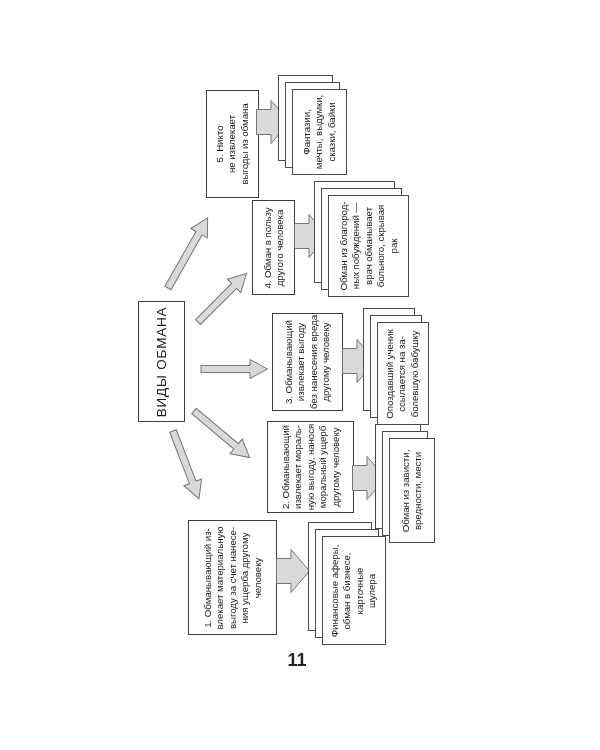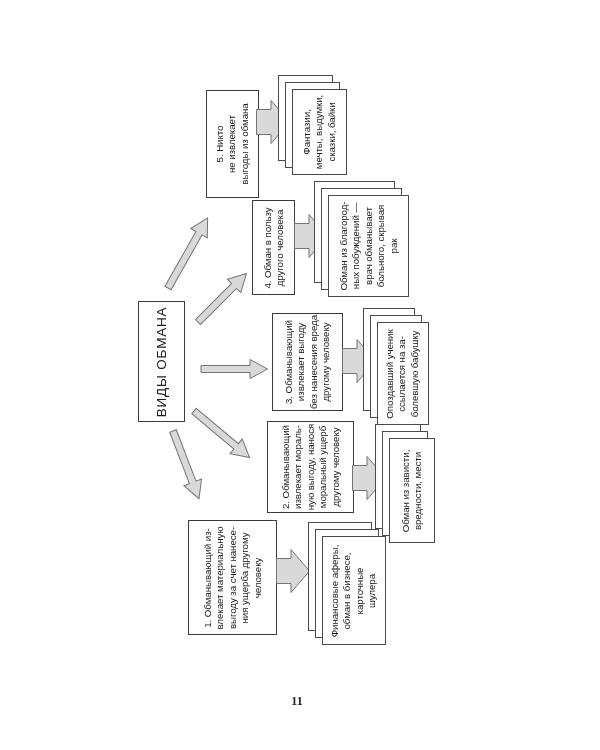--- a/index.html
+++ b/index.html
@@ -49,26 +49,25 @@
     border: 1px solid #4a4a4a;
   }
 
   .arrow-svg { position: absolute; overflow: visible; }
   .thin-arrow { transform-origin: 0 50%; }
 
   .page-number {
     position: absolute;
     left: 0;
     right: 6px;
-    top: 694px;
+    top: 650px;
     text-align: center;
-    font-size: 12px;
+    font-size: 18px;
     font-weight: bold;
     color: #222222;
-    font-family: Liberation Serif, serif;
   }
 </style>
 </head>
 <body>
 
 <div class="page">
   <div>
 
     <div class="vbox central" style="left:138px; top:301px; width:45px; height:119px;">
       <div class="vtext title">ВИДЫ ОБМАНА</div>

